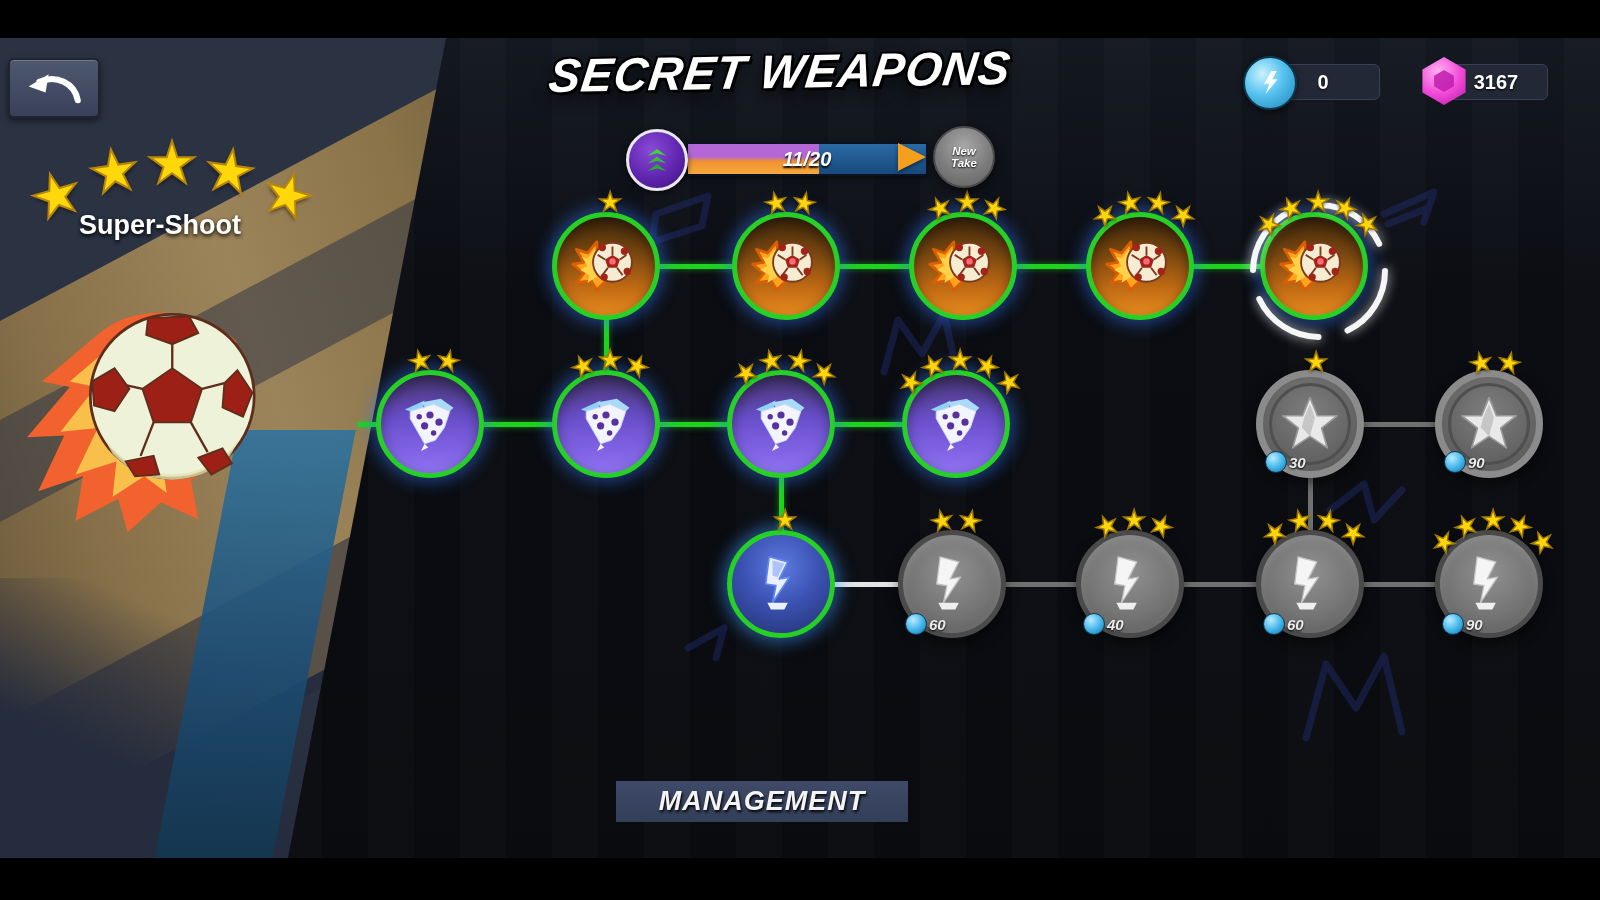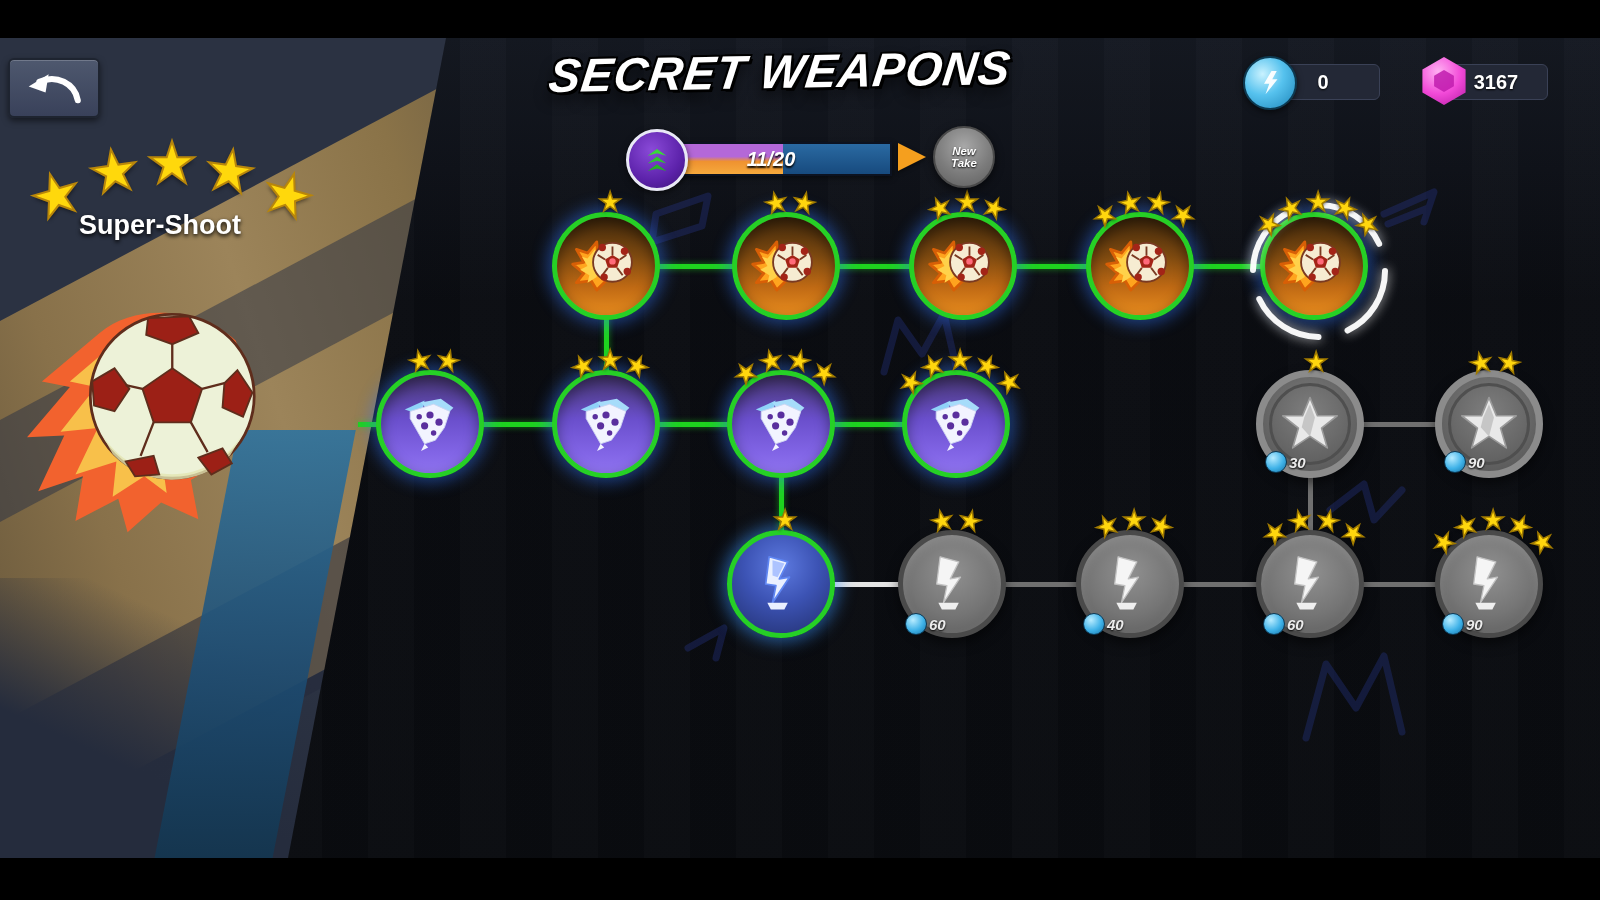--- a/index.html
+++ b/index.html
@@ -54,21 +54,21 @@
       background:radial-gradient(circle at 35% 32%,#c9f2ff 0%,#56c2ee 45%,#1e86ba 100%);
       border:2px solid #0d3950;display:flex;align-items:center;justify-content:center;
       box-shadow:0 2px 6px rgba(0,0,0,.6);}
   .gem{position:absolute;left:1420px;top:57px;width:48px;height:48px;z-index:5;
       clip-path:polygon(50% 0,95% 26%,95% 74%,50% 100%,5% 74%,5% 26%);
       background:radial-gradient(circle at 38% 30%,#ffb0f2 0%,#f24ad8 50%,#b016a0 100%);
       display:flex;align-items:center;justify-content:center;}
   .gem-in{width:22px;height:22px;clip-path:polygon(50% 0,95% 26%,95% 74%,50% 100%,5% 74%,5% 26%);
       background:#c01cae;opacity:.85;}
 
-  .pbar{position:absolute;left:650px;top:142px;width:238px;height:30px;z-index:4;
+  .pbar{position:absolute;left:686px;top:142px;width:238px;height:30px;z-index:4;
       background:linear-gradient(180deg,#2a6aa2 0%,#174a7e 100%);border:2px solid #0c1220;
       box-shadow:0 2px 5px rgba(0,0,0,.5);}
   .pfill{position:absolute;left:0;top:0;bottom:0;width:55%;
       background:linear-gradient(180deg,#b468d8 0%,#b468d8 42%,#ef9230 58%,#f6a93c 100%);}
   .plabel{position:absolute;inset:0;display:flex;align-items:center;justify-content:center;font-weight:700;
       font-style:italic;font-size:20px;color:#fff;text-shadow:0 2px 2px #000;}
   .pbadge{position:absolute;left:626px;top:129px;width:56px;height:56px;border-radius:50%;z-index:5;
       background:radial-gradient(circle at 40% 32%,#8a4ad8 0%,#5c22aa 60%,#3c1278 100%);
       border:3px solid #e9e9f6;display:flex;align-items:center;justify-content:center;
       box-shadow:0 2px 6px rgba(0,0,0,.6);}
@@ -487,16 +487,19 @@
   <div class="pbadge">
     <svg viewBox="0 0 40 40" width="34" height="34">
       <path d="M9 15 L20 7 L31 15 L20 12 Z" fill="#39d839"></path>
       <path d="M9 24 L20 16 L31 24 L20 21 Z" fill="#2fc42f"></path>
       <path d="M9 33 L20 25 L31 33 L20 30 Z" fill="#27b027"></path>
     </svg>
   </div>
   <div class="parrow"></div>
   <button class="newslot">New Take</button>
 
+  <div class="tab tab-mgmt">
+    <span>MANAGEMENT</span>
+  </div>
 
   <div class="topbar"></div>
   <div class="bottombar"></div>
 </div>
 
 </body></html>

